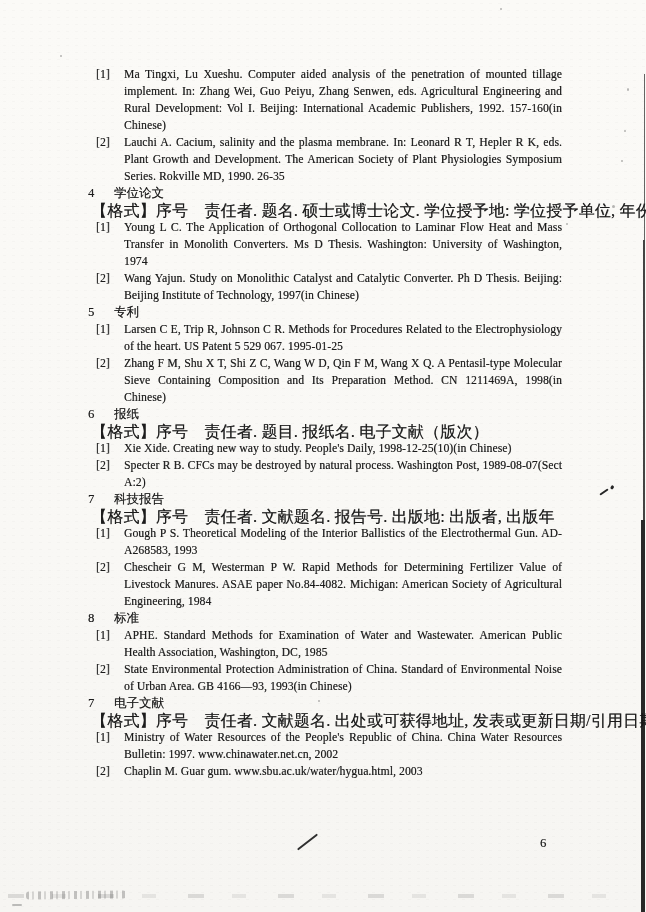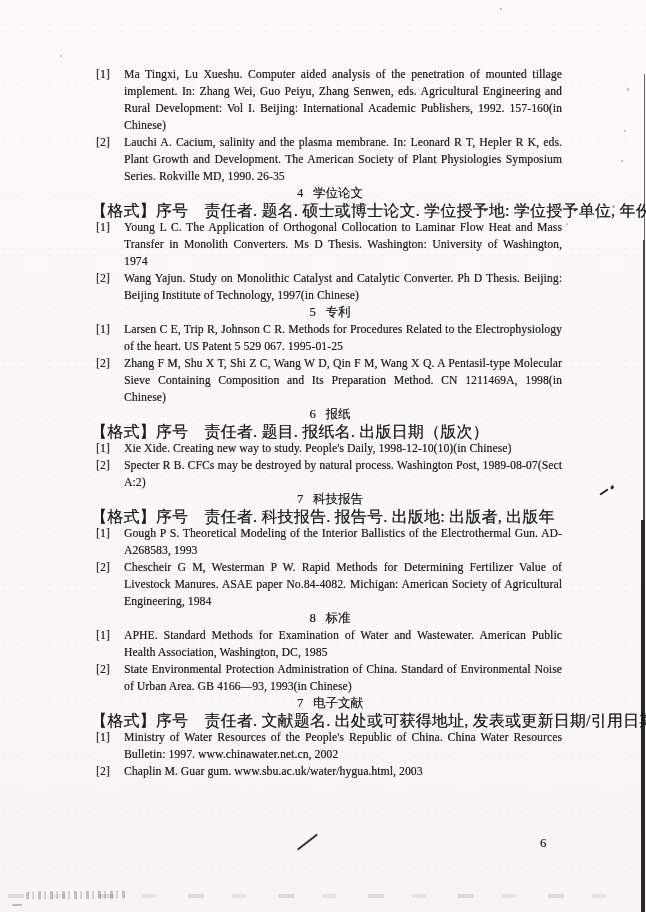--- a/index.html
+++ b/index.html
@@ -23,21 +23,20 @@
     text-align:justify;text-justify:inter-word;
     letter-spacing:.1px;
     text-shadow:0.3px 0 0 rgba(20,20,20,.55);
   }
   .ref .marker{
     position:absolute;left:4px;top:0;text-align:left;
   }
   .sec-h{
     margin:0 0 0 -4px;font-size:12.5px;line-height:17px;
     text-shadow:0.3px 0 0 rgba(20,20,20,.6);
-    text-align:center;
   }
   .sec-h .num{display:inline-block;width:26px;}
   .fmt{
     margin:0 0 0 -1px;font-size:16px;line-height:17px;
     letter-spacing:.2px;white-space:nowrap;
     text-shadow:0.3px 0 0 rgba(20,20,20,.6);
   }
   .page-num{
     position:absolute;left:540px;top:835px;
     font-size:12.5px;line-height:17px;
@@ -89,25 +88,25 @@
     <p class="ref"><span class="marker">[1]</span><span>Ma Tingxi, Lu Xueshu. Computer aided analysis of the penetration of mounted tillage implement. In: Zhang Wei, Guo Peiyu, Zhang Senwen, eds. Agricultural Engineering and Rural Development: Vol I. Beijing: International Academic Publishers, 1992. 157-160(in Chinese)</span></p>
     <p class="ref"><span class="marker">[2]</span><span>Lauchi A. Cacium, salinity and the plasma membrane. In: Leonard R T, Hepler R K, eds. Plant Growth and Development. The American Society of Plant Physiologies Symposium Series. Rokville MD, 1990. 26-35</span></p>
     <p class="sec-h"><span class="num">4</span><span>学位论文</span></p>
     <p class="fmt">【格式】序号　责任者. 题名. 硕士或博士论文. 学位授予地: 学位授予单位, 年份</p>
     <p class="ref"><span class="marker">[1]</span><span>Young L C. The Application of Orthogonal Collocation to Laminar Flow Heat and Mass Transfer in Monolith Converters. Ms D Thesis. Washington: University of Washington, 1974</span></p>
     <p class="ref"><span class="marker">[2]</span><span>Wang Yajun. Study on Monolithic Catalyst and Catalytic Converter. Ph D Thesis. Beijing: Beijing Institute of Technology, 1997(in Chinese)</span></p>
     <p class="sec-h"><span class="num">5</span><span>专利</span></p>
     <p class="ref"><span class="marker">[1]</span><span>Larsen C E, Trip R, Johnson C R. Methods for Procedures Related to the Electrophysiology of the heart. US Patent 5 529 067. 1995-01-25</span></p>
     <p class="ref"><span class="marker">[2]</span><span>Zhang F M, Shu X T, Shi Z C, Wang W D, Qin F M, Wang X Q. A Pentasil-type Molecular Sieve Containing Composition and Its Preparation Method. CN 1211469A, 1998(in Chinese)</span></p>
     <p class="sec-h"><span class="num">6</span><span>报纸</span></p>
-    <p class="fmt">【格式】序号　责任者. 题目. 报纸名. 出版日期（版次）</p>
-    <p class="ref"><span class="marker">[1]</span><span>Xie Xide. Creating new way to study. People's Daily, 1998-12-10(10)(in Chinese)</span></p>
+    <p class="fmt">【格式】序号　责任者. 题目. 报纸名. 电子文献（版次）</p>
+    <p class="ref"><span class="marker">[1]</span><span>Xie Xide. Creating new way to study. People's Daily, 1998-12-25(10)(in Chinese)</span></p>
     <p class="ref"><span class="marker">[2]</span><span>Specter R B. CFCs may be destroyed by natural process. Washington Post, 1989-08-07(Sect A:2)</span></p>
     <p class="sec-h"><span class="num">7</span><span>科技报告</span></p>
-    <p class="fmt">【格式】序号　责任者. 科技报告. 报告号. 出版地: 出版者, 出版年</p>
+    <p class="fmt">【格式】序号　责任者. 文献题名. 报告号. 出版地: 出版者, 出版年</p>
     <p class="ref"><span class="marker">[1]</span><span>Gough P S. Theoretical Modeling of the Interior Ballistics of the Electrothermal Gun. AD-A268583, 1993</span></p>
     <p class="ref"><span class="marker">[2]</span><span>Chescheir G M, Westerman P W. Rapid Methods for Determining Fertilizer Value of Livestock Manures. ASAE paper No.84-4082. Michigan: American Society of Agricultural Engineering, 1984</span></p>
     <p class="sec-h"><span class="num">8</span><span>标准</span></p>
     <p class="ref"><span class="marker">[1]</span><span>APHE. Standard Methods for Examination of Water and Wastewater. American Public Health Association, Washington, DC, 1985</span></p>
     <p class="ref"><span class="marker">[2]</span><span>State Environmental Protection Administration of China. Standard of Environmental Noise of Urban Area. GB 4166—93, 1993(in Chinese)</span></p>
     <p class="sec-h"><span class="num">7</span><span>电子文献</span></p>
     <p class="fmt">【格式】序号　责任者. 文献题名. 出处或可获得地址, 发表或更新日期/引用日期</p>
     <p class="ref"><span class="marker">[1]</span><span>Ministry of Water Resources of the People's Republic of China. China Water Resources Bulletin: 1997. www.chinawater.net.cn, 2002</span></p>
     <p class="ref"><span class="marker">[2]</span><span>Chaplin M. Guar gum. www.sbu.ac.uk/water/hygua.html, 2003</span></p>
   </div>

